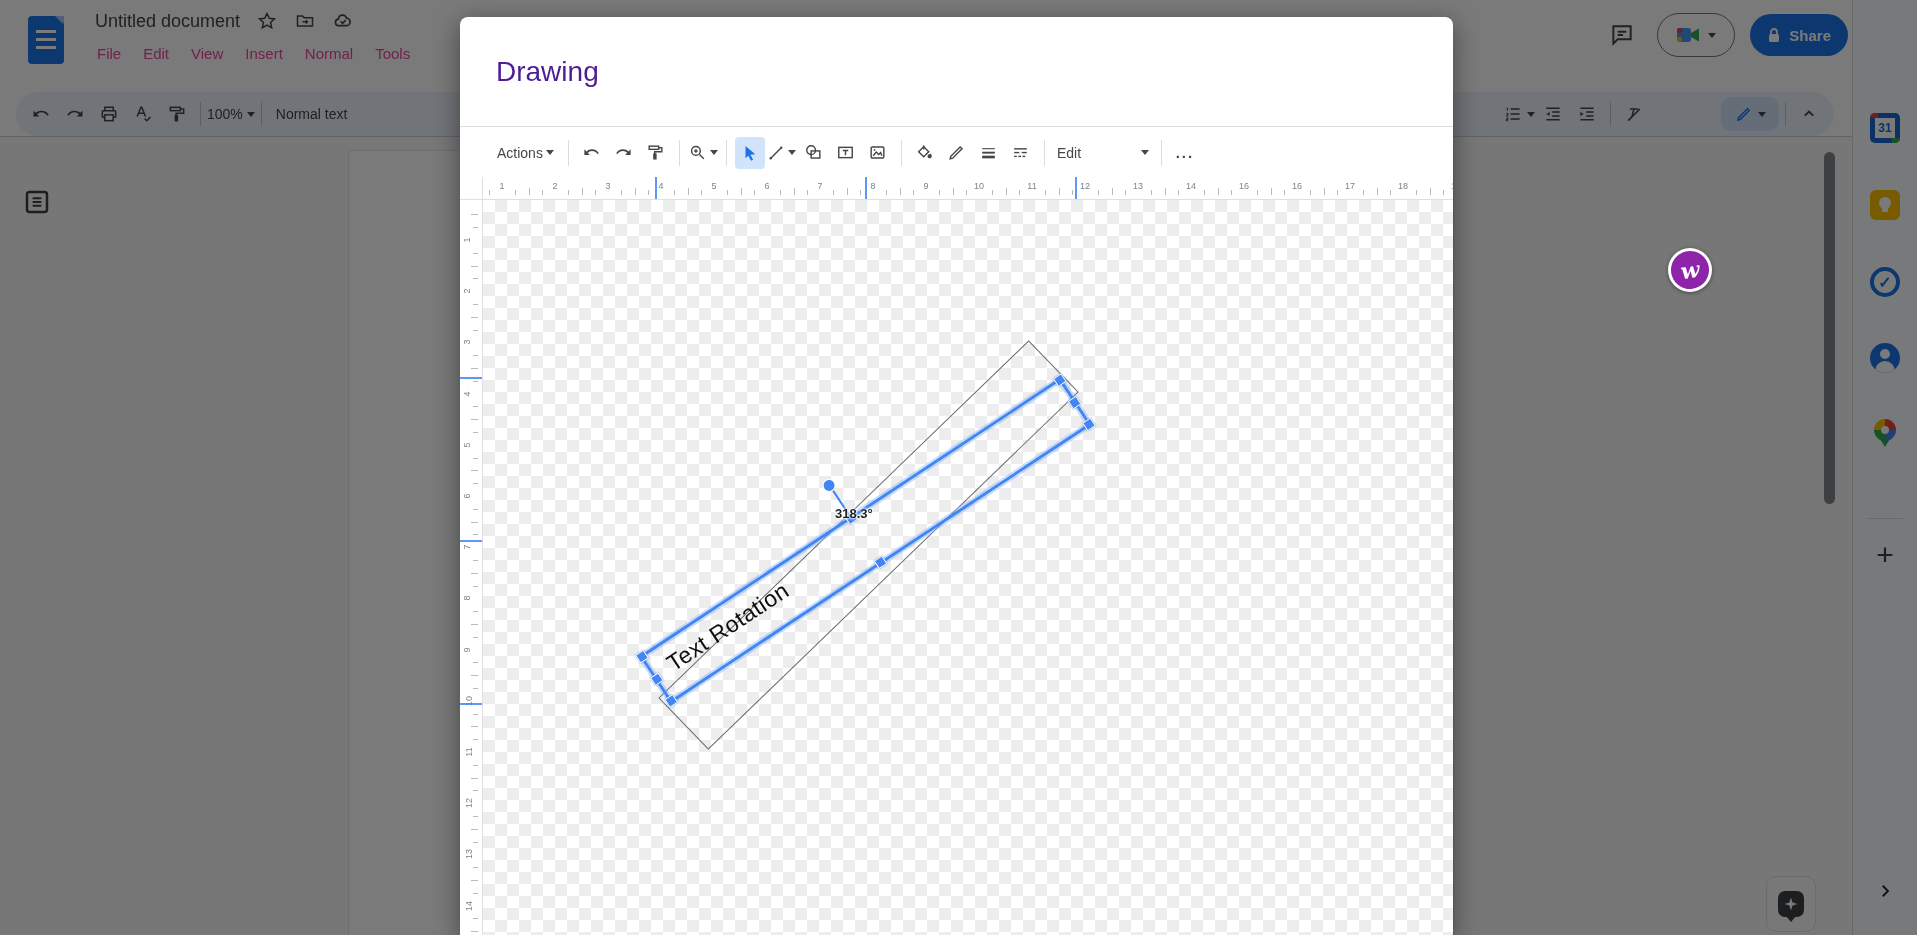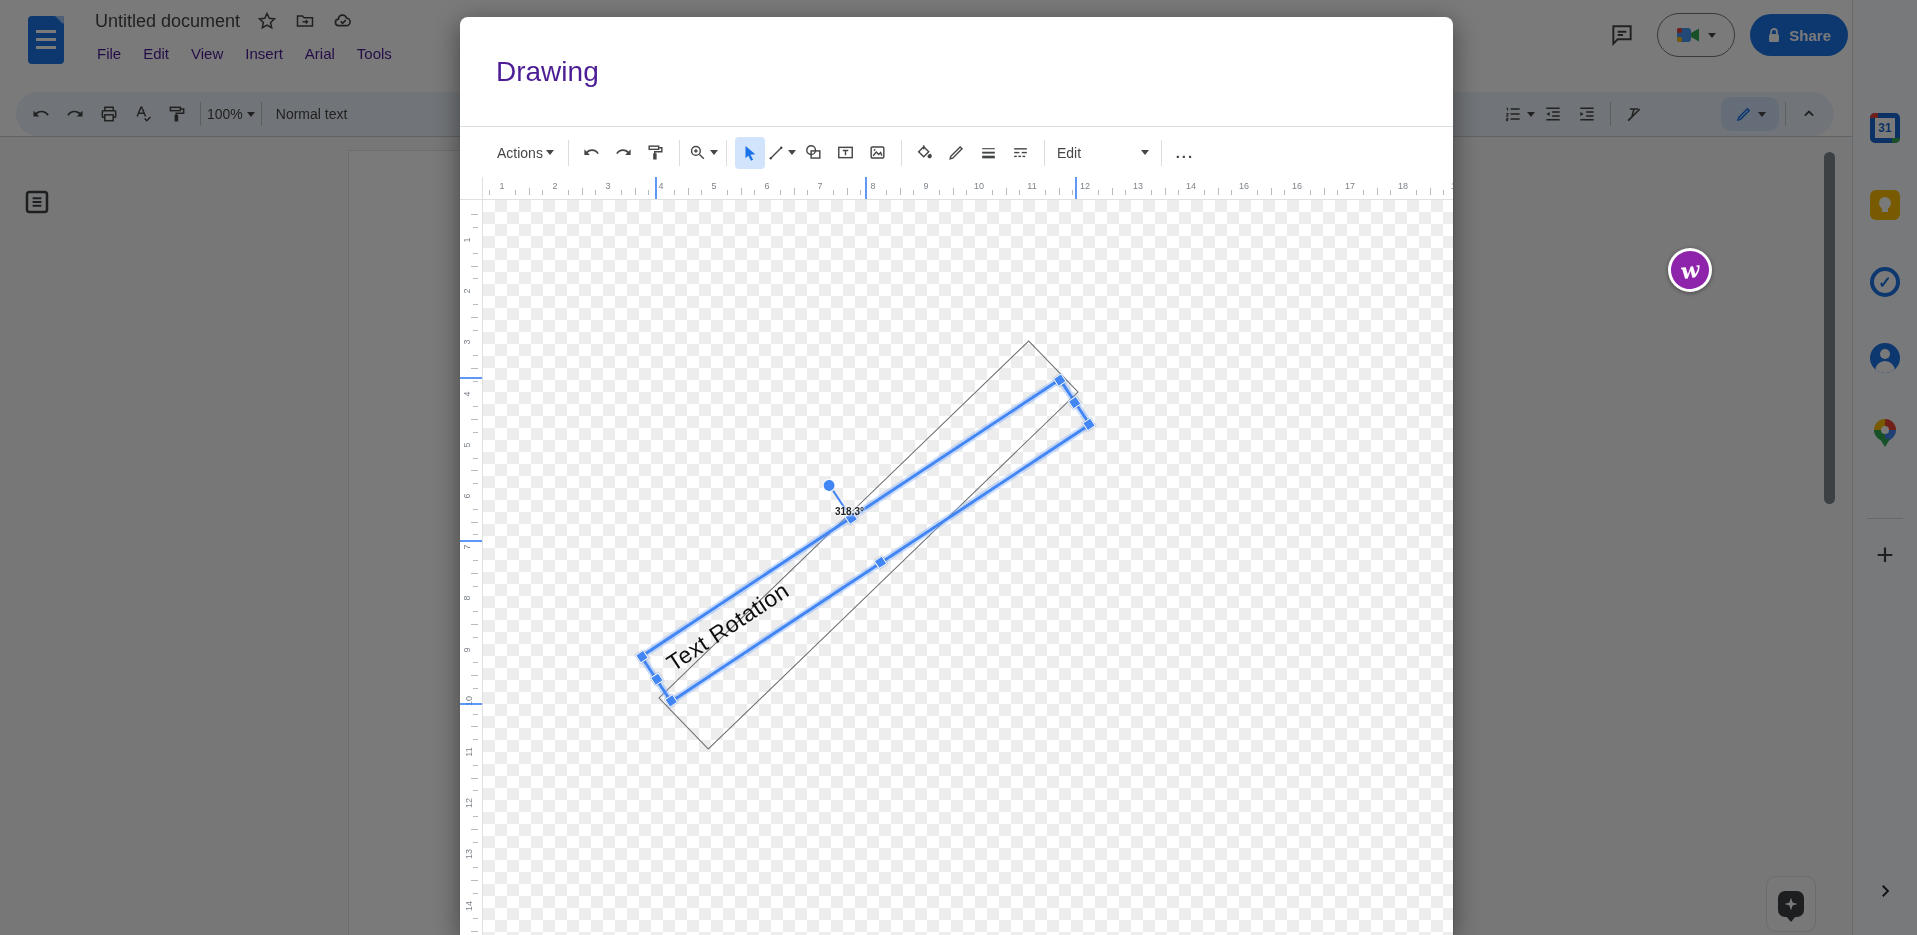--- a/index.html
+++ b/index.html
@@ -12,21 +12,21 @@
   .docs{position:absolute;inset:0}
   .docs-header{position:absolute;left:0;top:0;right:0;height:90px;background:#fff}
   .docs-logo{position:absolute;left:28px;top:16px;width:36px;height:48px;background:#1a73e8;border-radius:4px}
   .docs-logo .fold{position:absolute;right:0;top:0;border-left:9px solid #a8c7fa;border-bottom:9px solid transparent;border-top-right-radius:4px;transform:rotate(90deg)}
   .docs-logo .lines{position:absolute;left:8px;top:14px;width:20px;height:22px;
      background:repeating-linear-gradient(#fff 0 3px,transparent 3px 8px)}
   .title-row{position:absolute;left:95px;top:10px;display:flex;align-items:center;gap:16px}
   .docs-title{font-size:18px;color:#444746}
   .mini-icon{width:22px;height:22px;display:flex;align-items:center;justify-content:center}
   .docs-menu{position:absolute;left:86px;top:42px;display:flex}
-  .menu-item{font-size:15px;color:#4c1d95;padding:3px 11px;border-radius:4px}
+  .menu-item{font-size:15px;color:#ec4899;padding:3px 11px;border-radius:4px}
   .head-right{position:absolute;right:12px;top:13px;display:flex;align-items:center;gap:15px}
   .icon-btn{width:40px;height:40px;display:flex;align-items:center;justify-content:center;border-radius:50%}
   .meet-pill{width:76px;height:42px;border:1px solid #747775;border-radius:22px;display:flex;align-items:center;justify-content:center;gap:6px}
   .share-btn{height:42px;padding:0 17px;border-radius:22px;background:#1a73e8;color:#fff;display:flex;align-items:center;gap:8px;font-size:15px;font-weight:bold;border:none}
   .avatar{width:42px;height:42px;border-radius:50%;overflow:hidden;
      background:radial-gradient(circle at 50% 42%,#c08a64 0 7px,#221d19 8px),linear-gradient(#a8432d 0 30%,#221d19 31%)}
   .toolbar-pill{position:absolute;left:16px;right:83px;top:92px;height:44px;background:#edf2fa;border-radius:22px;
      display:flex;align-items:center;padding:0 8px}
   .tbtn{min-width:34px;height:34px;display:flex;align-items:center;justify-content:center;border-radius:6px;gap:4px}
   .tsep{width:1px;height:24px;background:#c4c7c5;margin:0 6px}
@@ -107,21 +107,21 @@
      transform:rotate(-44deg)}
   .sel-rect{position:absolute;left:130px;top:312px;width:505px;height:57px;box-sizing:border-box;
      border:3px solid #4285f4;box-shadow:0 0 0 2px rgba(138,180,248,.45),inset 0 0 0 2px rgba(138,180,248,.45);
      transform:rotate(-33.5deg)}
   .h{position:absolute;width:10px;height:10px;background:#4285f4;border:1px solid #fff;box-sizing:border-box;box-shadow:0 0 2px rgba(0,0,0,.3)}
   .h-tl{left:-6px;top:-6px}.h-tm{left:50%;margin-left:-5px;top:-6px}.h-tr{right:-6px;top:-6px}
   .h-ml{left:-6px;top:50%;margin-top:-5px}.h-mr{right:-6px;top:50%;margin-top:-5px}
   .h-bl{left:-6px;bottom:-6px}.h-bm{left:50%;margin-left:-5px;bottom:-6px}.h-br{right:-6px;bottom:-6px}
   .rot-stem{position:absolute;left:50%;top:-34px;width:2px;height:31px;margin-left:-1px;background:#4285f4}
   .rot-handle{position:absolute;left:50%;top:-47px;width:13px;height:13px;margin-left:-7px;border-radius:50%;background:#4285f4;border:1px solid #fff;box-sizing:border-box}
-  .angle-label{position:absolute;left:352px;top:306px;font-size:10px;font-weight:bold;color:#1f2023;
+  .angle-label{position:absolute;left:352px;top:306px;font-size:13px;font-weight:bold;color:#1f2023;
      text-shadow:0 0 3px #fff,0 0 3px #fff,0 0 3px #fff}
   .tb-text{position:absolute;left:245px;top:427px;transform:translate(-50%,-50%) rotate(-33.5deg);
      font-size:23px;color:#0e0e0e;white-space:nowrap;letter-spacing:.5px}
 </style>
 </head>
 <body>
 
 <div class="screen">
 
   <div class="docs">
@@ -148,21 +148,21 @@
               <path d="M7 10a4.5 4.5 0 0 1 8.8-1.2A3.8 3.8 0 0 1 15.5 17h-8A3.5 3.5 0 0 1 7 10z"></path>
               <path d="M9.5 12.5l2 2 3.5-3.5"></path>
             </svg>
         </span>
       </div>
       <nav class="docs-menu" id="menu-bar">
           <span class="menu-item">File</span>
           <span class="menu-item">Edit</span>
           <span class="menu-item">View</span>
           <span class="menu-item">Insert</span>
-          <span class="menu-item">Arial</span>
+          <span class="menu-item">Normal</span>
           <span class="menu-item">Tools</span>
         </nav>
       <div class="head-right">
         <span class="icon-btn">
           <svg width="26" height="26" viewBox="0 0 24 24" fill="none" stroke="#444746" stroke-width="1.8">
               <path d="M4 4h16v12H8l-4 4z"></path>
               <path d="M8 9h8M8 12h5"></path>
             </svg>
         </span>
         <span class="meet-pill">

